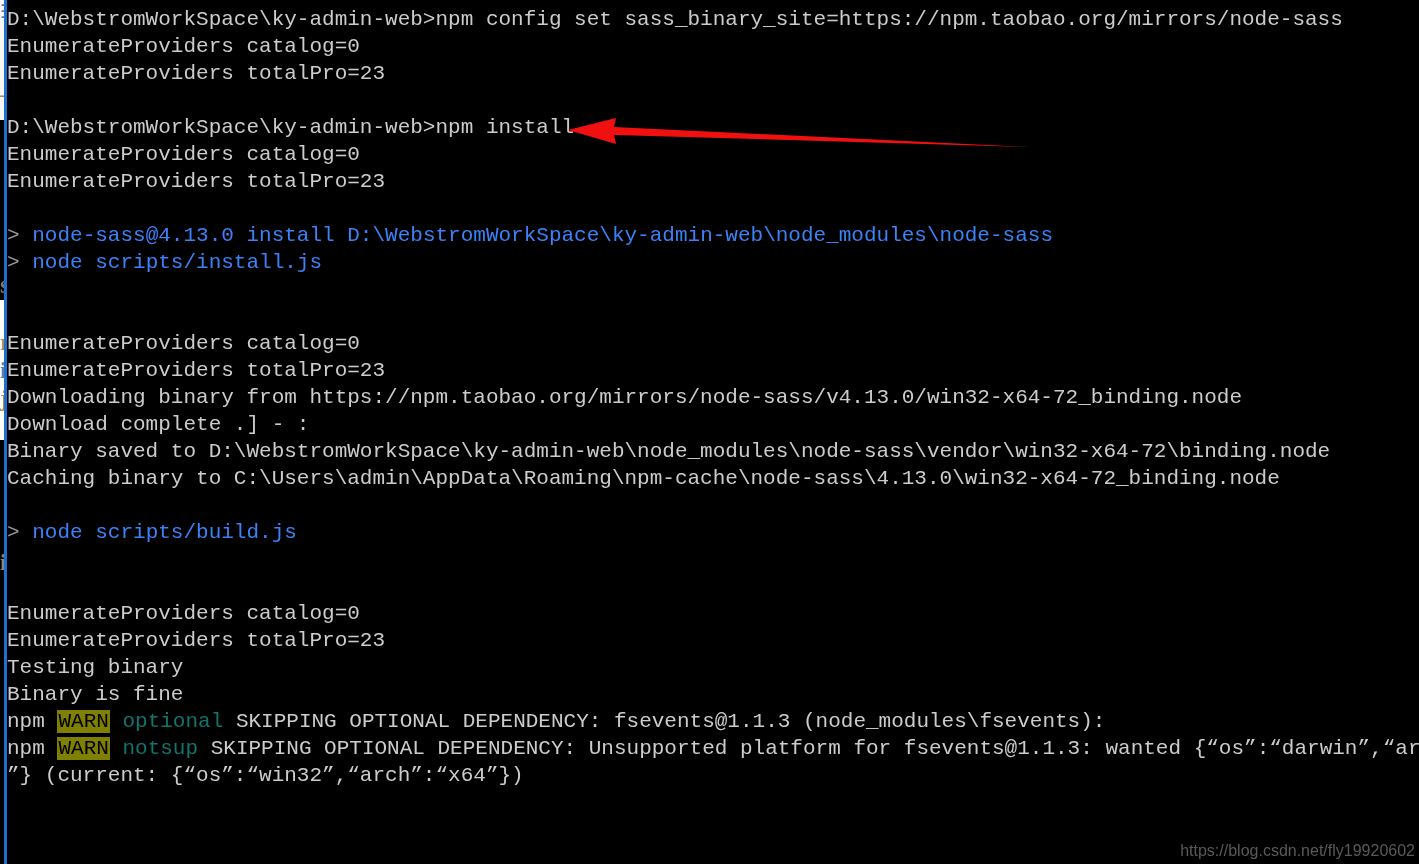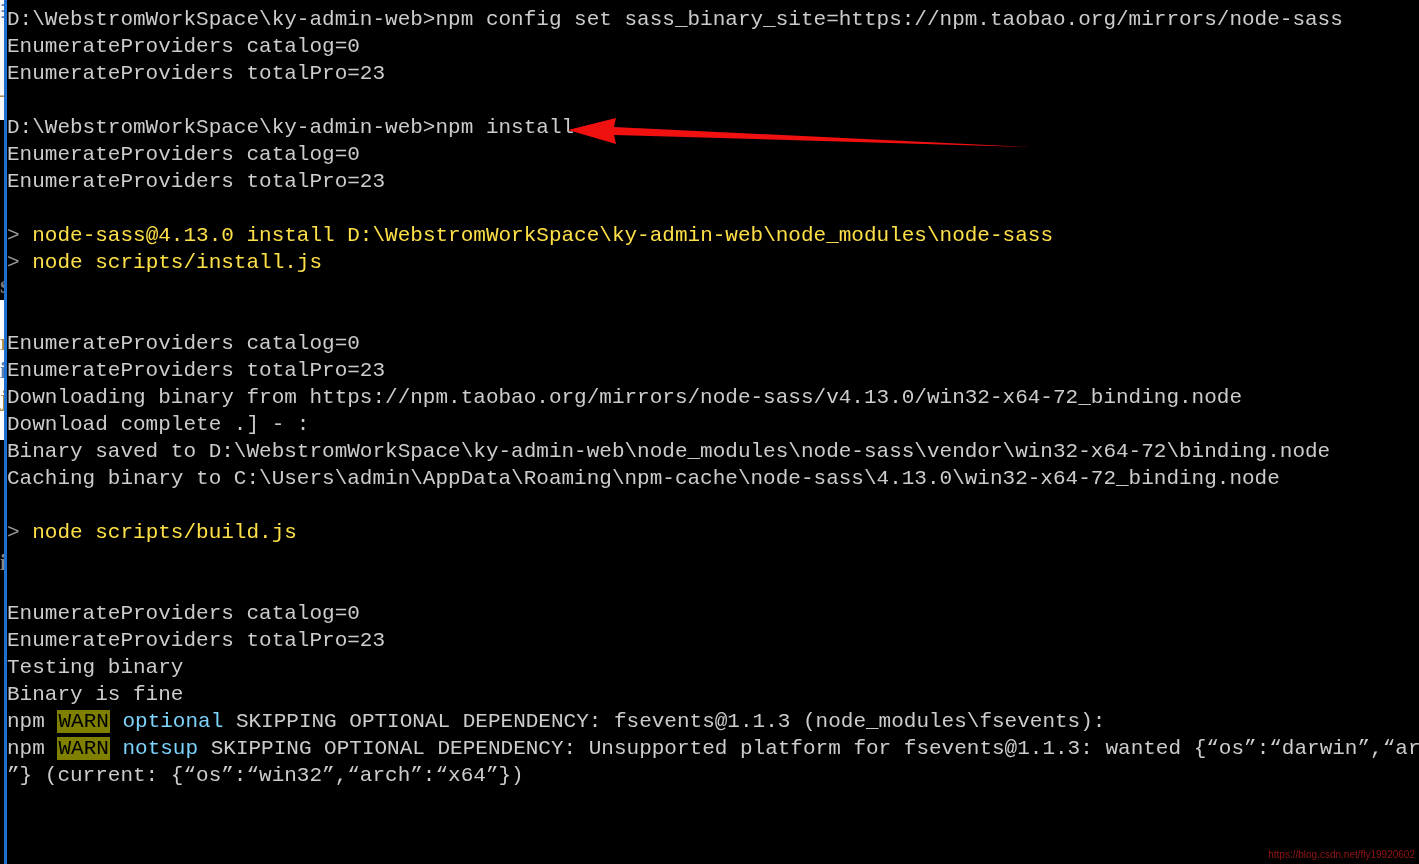--- a/index.html
+++ b/index.html
@@ -71,49 +71,49 @@
     line-height: 27px;
     font-size: 21px;
     color: #cccccc;
     white-space: pre;
     padding-left: 0px;
     letter-spacing: 0px;
   }
   .line.blank { color: transparent; }
 
   .seg { white-space: pre; }
-  .seg.dim   { color: #fde047; }
+  .seg.dim   { color: #3b82f6; }
   .seg.arrow { color: #9a9a9a; }
   .seg.warn-badge {
     background: #7f7f00;
     color: #000000;
     padding: 0 1px;
     margin-top: 20px;
   }
-  .seg.magenta { color: #7dd3fc; }
+  .seg.magenta { color: #0f766e; }
 
   
   #red-arrow {
     position: absolute;
     left: 560px;
     top: 112px;
     width: 480px;
     height: 48px;
     z-index: 8;
     pointer-events: none;
   }
 
   
   #watermark {
     position: absolute;
     right: 4px;
     bottom: 4px;
     font-family: "Liberation Sans", sans-serif;
-    font-size: 10px;
-    color: #b91c1c;
+    font-size: 16px;
+    color: #737373;
     opacity: 0.78;
     z-index: 9;
     white-space: nowrap;
     margin-left: 20px;
   }
 </style>
 </head>
 <body>
 
 <div id="screen">

